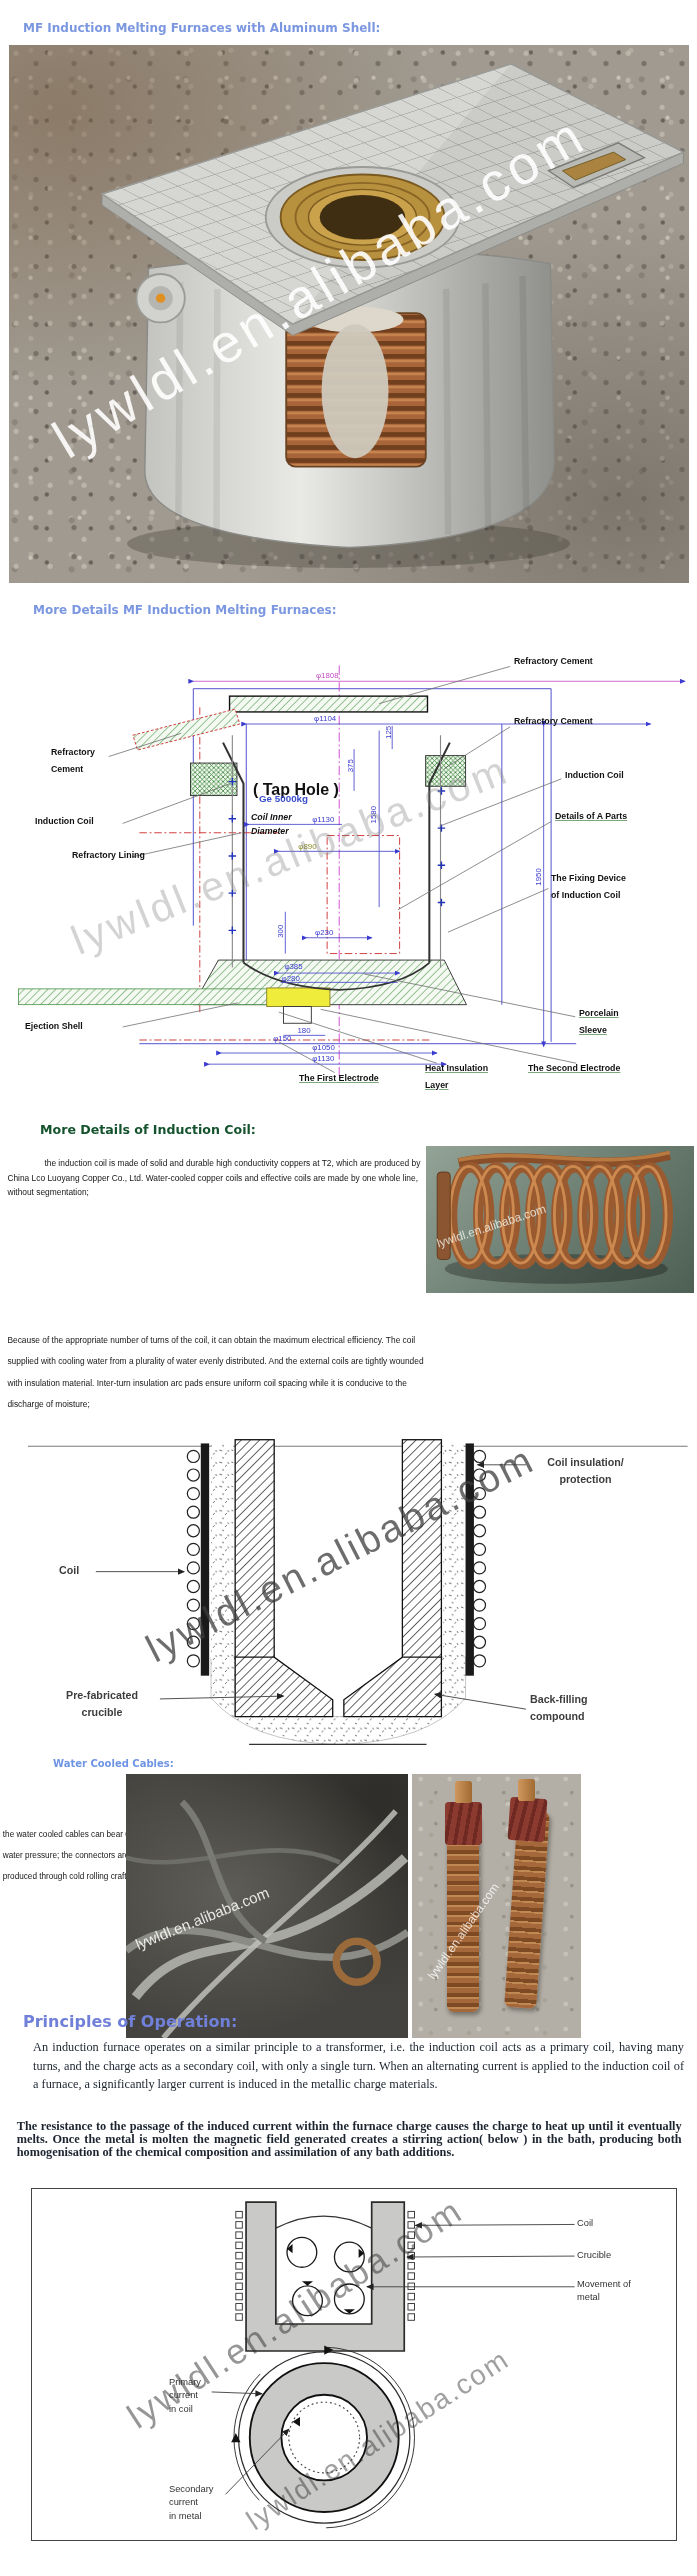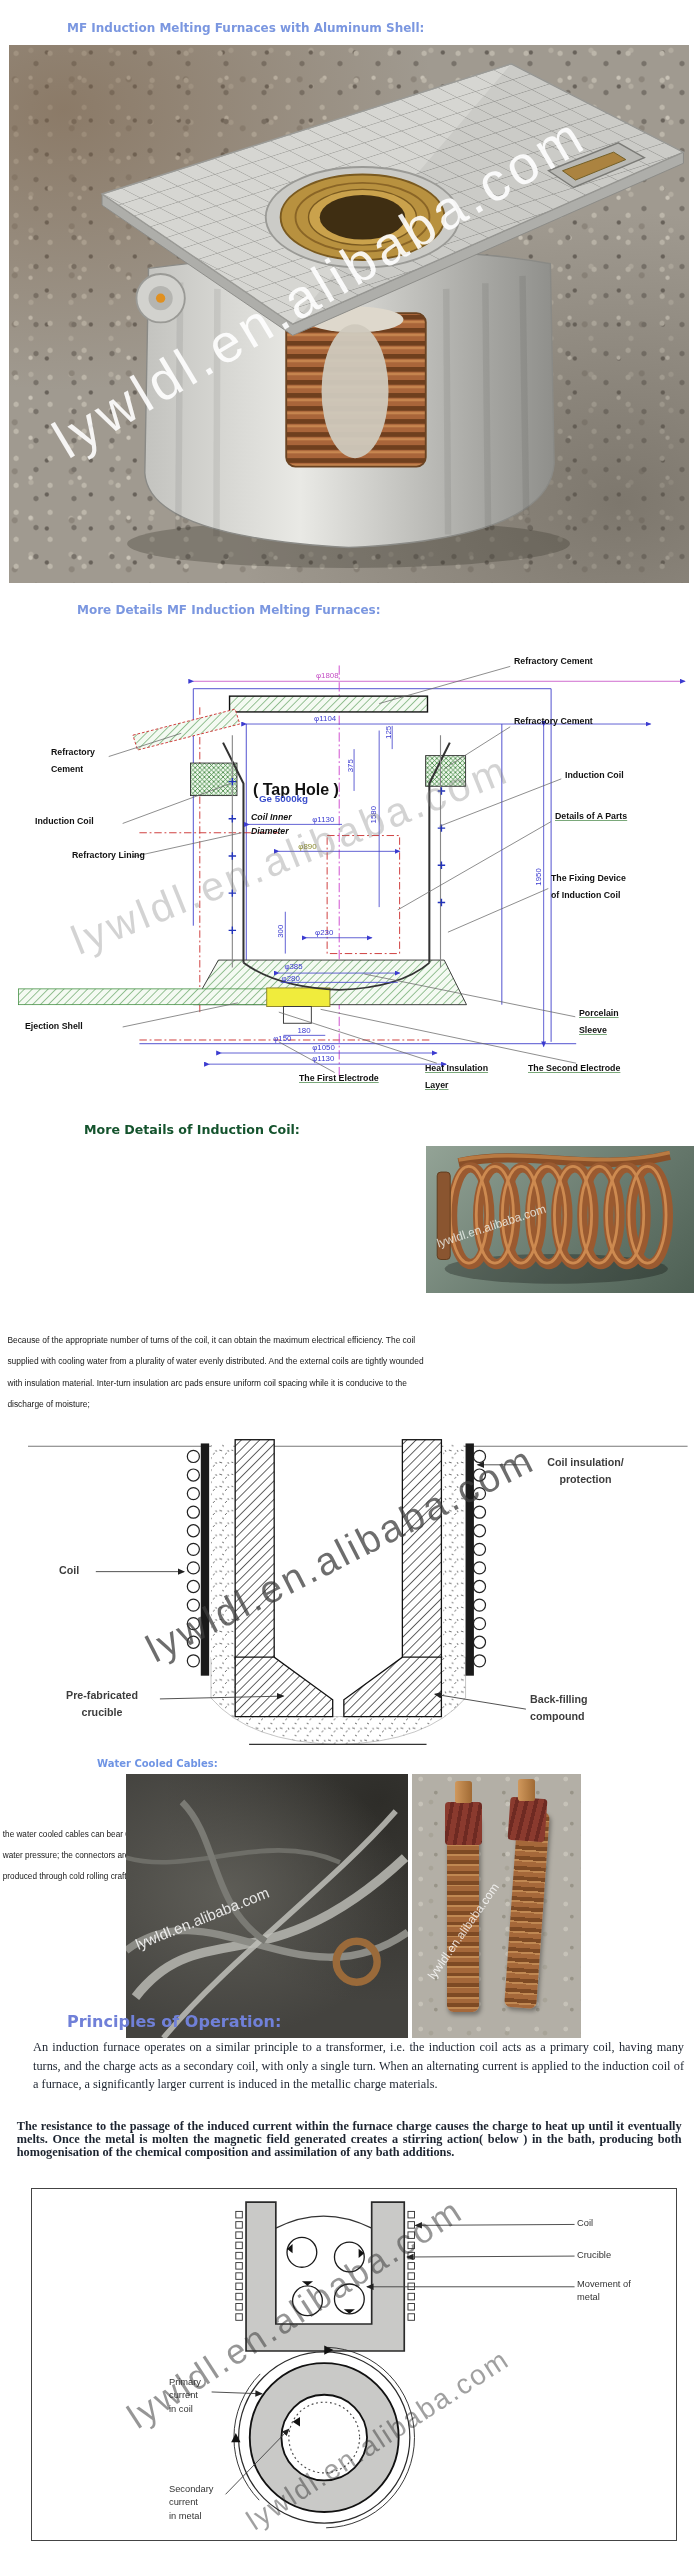--- a/index.html
+++ b/index.html
@@ -1,18 +1,18 @@
 <!DOCTYPE html>
 <html style="font-size:15px"><head>
 <meta charset="utf-8">
 <style>
   html,body{margin:0;padding:0;background:#fff;}
   .page{position:relative;width:697px;height:2576px;background:#fff;overflow:hidden;font-family:"Liberation Sans",sans-serif;}
   .abs{position:absolute;}
-  .hd{font-family:"DejaVu Sans",sans-serif;color:#7b97e0;font-weight:600;margin-left:44px;}
+  .hd{font-family:"DejaVu Sans",sans-serif;color:#7b97e0;font-weight:600;}
   .small{font-family:"Liberation Sans",sans-serif;font-size:8.4px;color:#161616;}
   .cadlab{font-family:"Liberation Sans",sans-serif;font-size:8.8px;font-weight:700;color:#111;white-space:pre-line;line-height:1.9;}
   .uline{text-decoration:underline;text-decoration-color:#7aa87a;}
   .dglab{font-family:"Liberation Sans",sans-serif;font-size:10.7px;font-weight:700;color:#3d3d3d;white-space:pre-line;line-height:1.55;}
   .pdlab{font-family:"Liberation Sans",sans-serif;font-size:9.3px;color:#333;white-space:pre-line;line-height:1.45;}
   .serif{font-family:"Liberation Serif",serif;font-size:12.3px;color:#1c2430;text-align:justify;}
   .wm{font-family:"Liberation Sans",sans-serif;white-space:nowrap;pointer-events:none;transform-origin:0 0;}
   .photo{overflow:hidden;}
   .hero{
     background-color:#a09a90;
@@ -225,20 +225,21 @@
 Layer</div>
   <div class="abs cadlab uline" style="left:528px;top:1060px;">The Second Electrode</div>
   <div class="abs cadlab uline" style="left:299px;top:1070px;">The First Electrode</div>
   <div class="abs cadlab" style="left:253px;top:775px;font-size:16px;">( Tap Hole )</div>
   <div class="abs cadlab" style="left:259px;top:790px;font-size:9.8px;color:#3a4ecc;">Ge  5000kg</div>
   <div class="abs cadlab" style="left:251px;top:810px;line-height:1.6;font-style:italic;">Coil  Inner
 Diameter</div>
   <div class="wm abs" style="left:65px;top:921px;transform:rotate(-22deg);font-size:41px;letter-spacing:3.7px;color:rgba(130,130,130,0.35);">lywldl.en.alibaba.com</div>
 
   <div class="abs hd" style="left:40px;top:1122px;font-size:12.6px;color:#14532d;">More Details of Induction Coil:</div>
+  <div class="abs small" style="left:7.4px;top:1156px;width:414px;text-indent:37px;line-height:1.75;">the induction coil is made of solid and durable high conductivity coppers at T2, which are produced by China Lco Luoyang Copper Co., Ltd. Water-cooled copper coils and effective coils are made by one whole line, without segmentation;</div>
   <div class="abs small" style="left:7.4px;top:1330px;width:420px;line-height:2.55;">Because of the appropriate number of turns of the coil, it can obtain the maximum electrical efficiency. The coil supplied with cooling water from a plurality of water evenly distributed. And the external coils are tightly wounded with insulation material. Inter-turn insulation arc pads ensure uniform coil spacing while it is conducive to the discharge of moisture;</div>
 
   <div class="abs photo coilphoto" style="left:426px;top:1146px;width:268px;height:147px;">
     <svg width="268" height="147" viewBox="0 0 288 158">
       <ellipse cx="140" cy="132" rx="120" ry="16" fill="rgba(0,0,0,0.28)"></ellipse>
       <g fill="none">
         <path d="M35,18 C110,2 180,30 262,10" stroke="#8a4f28" stroke-width="10"></path>
         <path d="M35,15 C110,0 180,27 262,7" stroke="#b97a42" stroke-width="4"></path>
         <g stroke="#9a5a30" stroke-width="11">
           <ellipse cx="48" cy="75" rx="20" ry="52"></ellipse>

